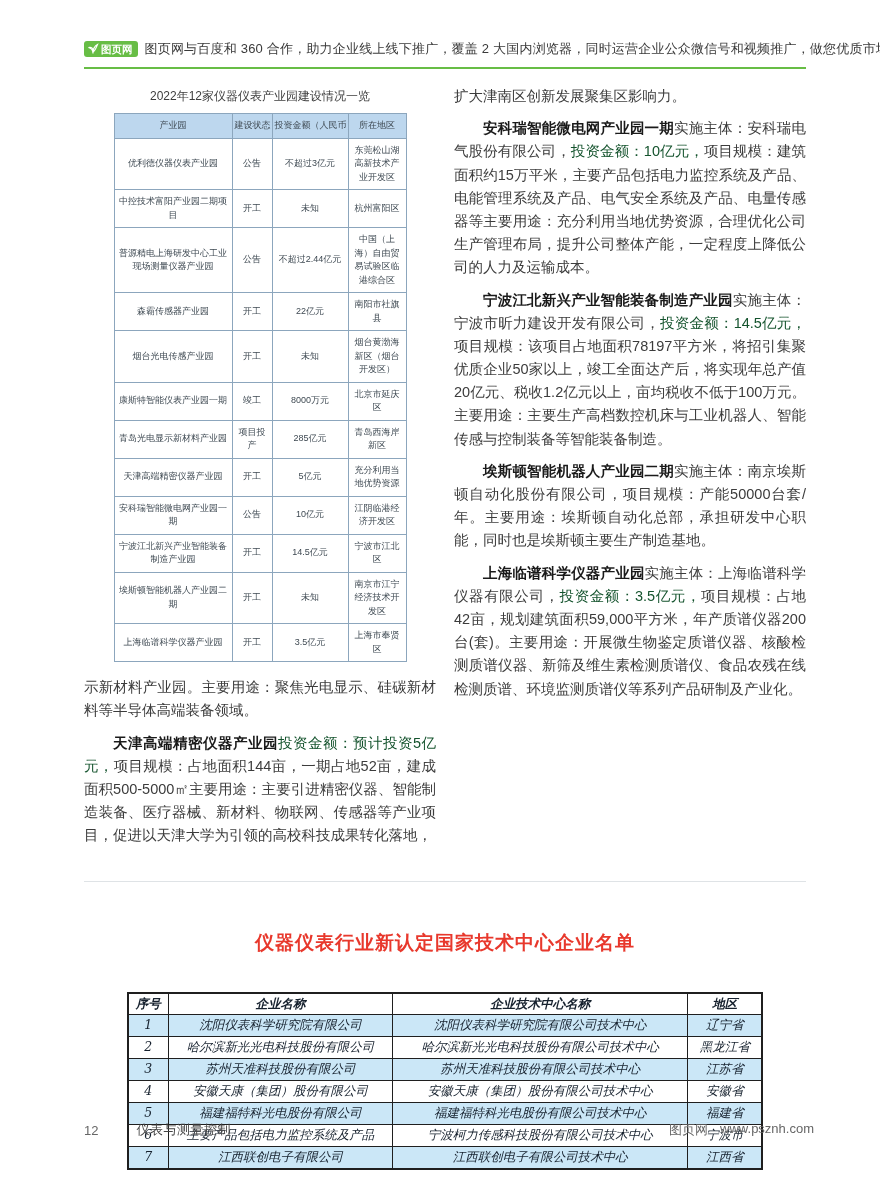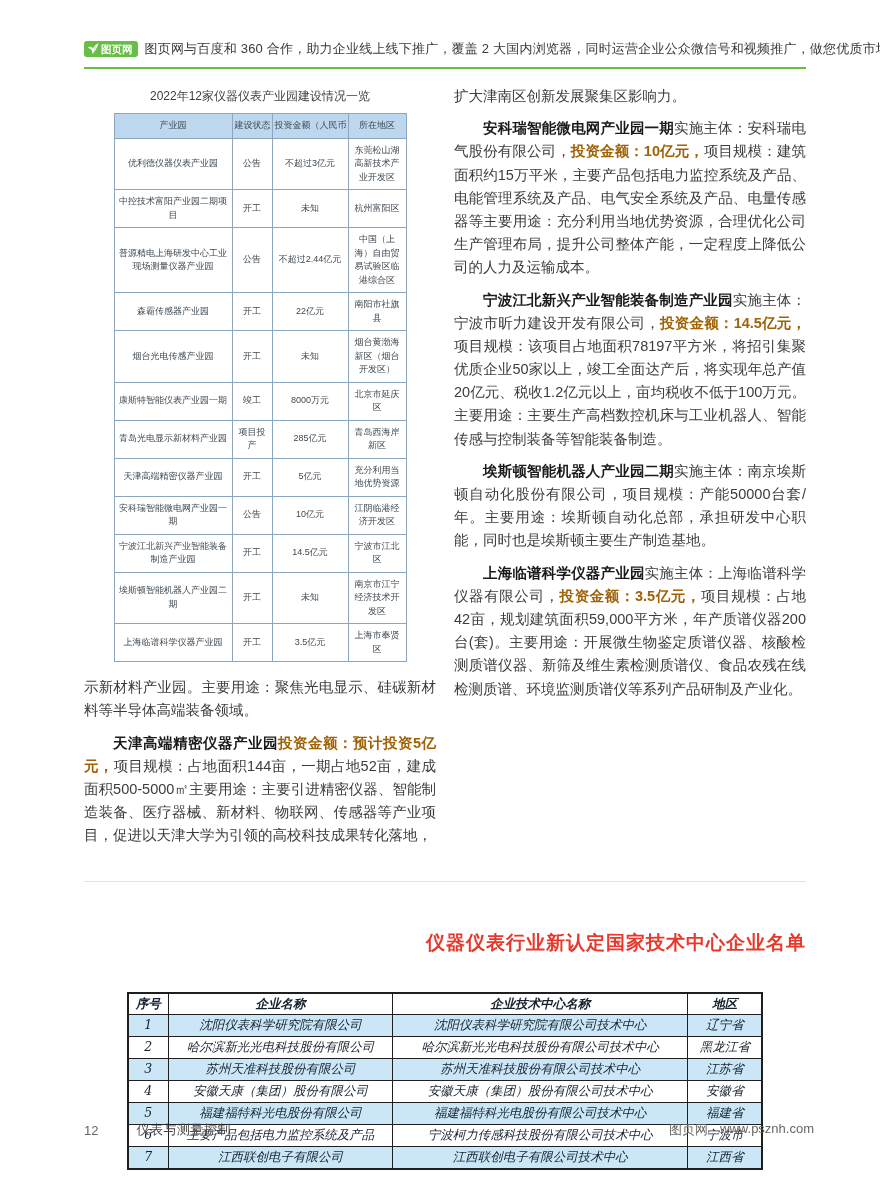--- a/index.html
+++ b/index.html
@@ -24,42 +24,42 @@
   .leaf { width:12px; height:12px; }
   .tagline { font-size:13px; color:#3a3a3a; letter-spacing:0.2px; white-space:nowrap; }
 
   
   .columns { display:flex; gap:18px; }
   .main-cols { margin-top:16px; min-height:622px; }
   .col { flex:1; font-size:14.5px; line-height:1.6; text-align:justify; }
   .col p { margin:0 0 9px 0; text-indent:2em; }
   .col p.noindent { text-indent:0; }
   .b { font-weight:bold; color:#1a1a1a; }
-  .red { color:#a16207;font-weight:bold; }
+  .red { color:#14532d; }
 
   
   .t1-title { text-align:center; font-size:12px; color:#3d3d3d; margin:2px 0 7px 0; text-indent:0; }
   table.t1 {
     border-collapse:collapse; width:292px; margin:0 auto 14px auto;
     font-size:9px; color:#3e4952; table-layout:fixed;
   }
   .t1 th, .t1 td {
     border:1px solid #8ca6bd; text-align:center; vertical-align:middle;
     padding:5px 2px; line-height:1.5; overflow:hidden;
   }
   .t1 th { background:#bdd7ee; font-weight:normal; white-space:nowrap; }
   .t1 th:nth-child(1), .t1 td:nth-child(1) { width:118px; }
   .t1 th:nth-child(2), .t1 td:nth-child(2) { width:40px; }
   .t1 th:nth-child(3), .t1 td:nth-child(3) { width:76px; }
   .t1 th:nth-child(4), .t1 td:nth-child(4) { width:58px; }
 
   
   .divider { border:none; border-top:1px solid #dfe3e6; margin:24px 0 0 0; }
   .sec2-title {
-    margin:48px 0 36px 0; text-align:right;
+    margin:48px 0 36px 0; text-align:center;
     font-size:19px; font-weight:bold; color:#e8382c; letter-spacing:1px;
   }
 
   
   table.t2 {
     border-collapse:collapse; width:636px; margin:0 auto;
     font-size:12.5px; color:#16212e; table-layout:fixed;
     font-family:"DejaVu Serif", serif; font-style:italic;
   }
   .t2 { border:2px solid #1f1f1f; }

